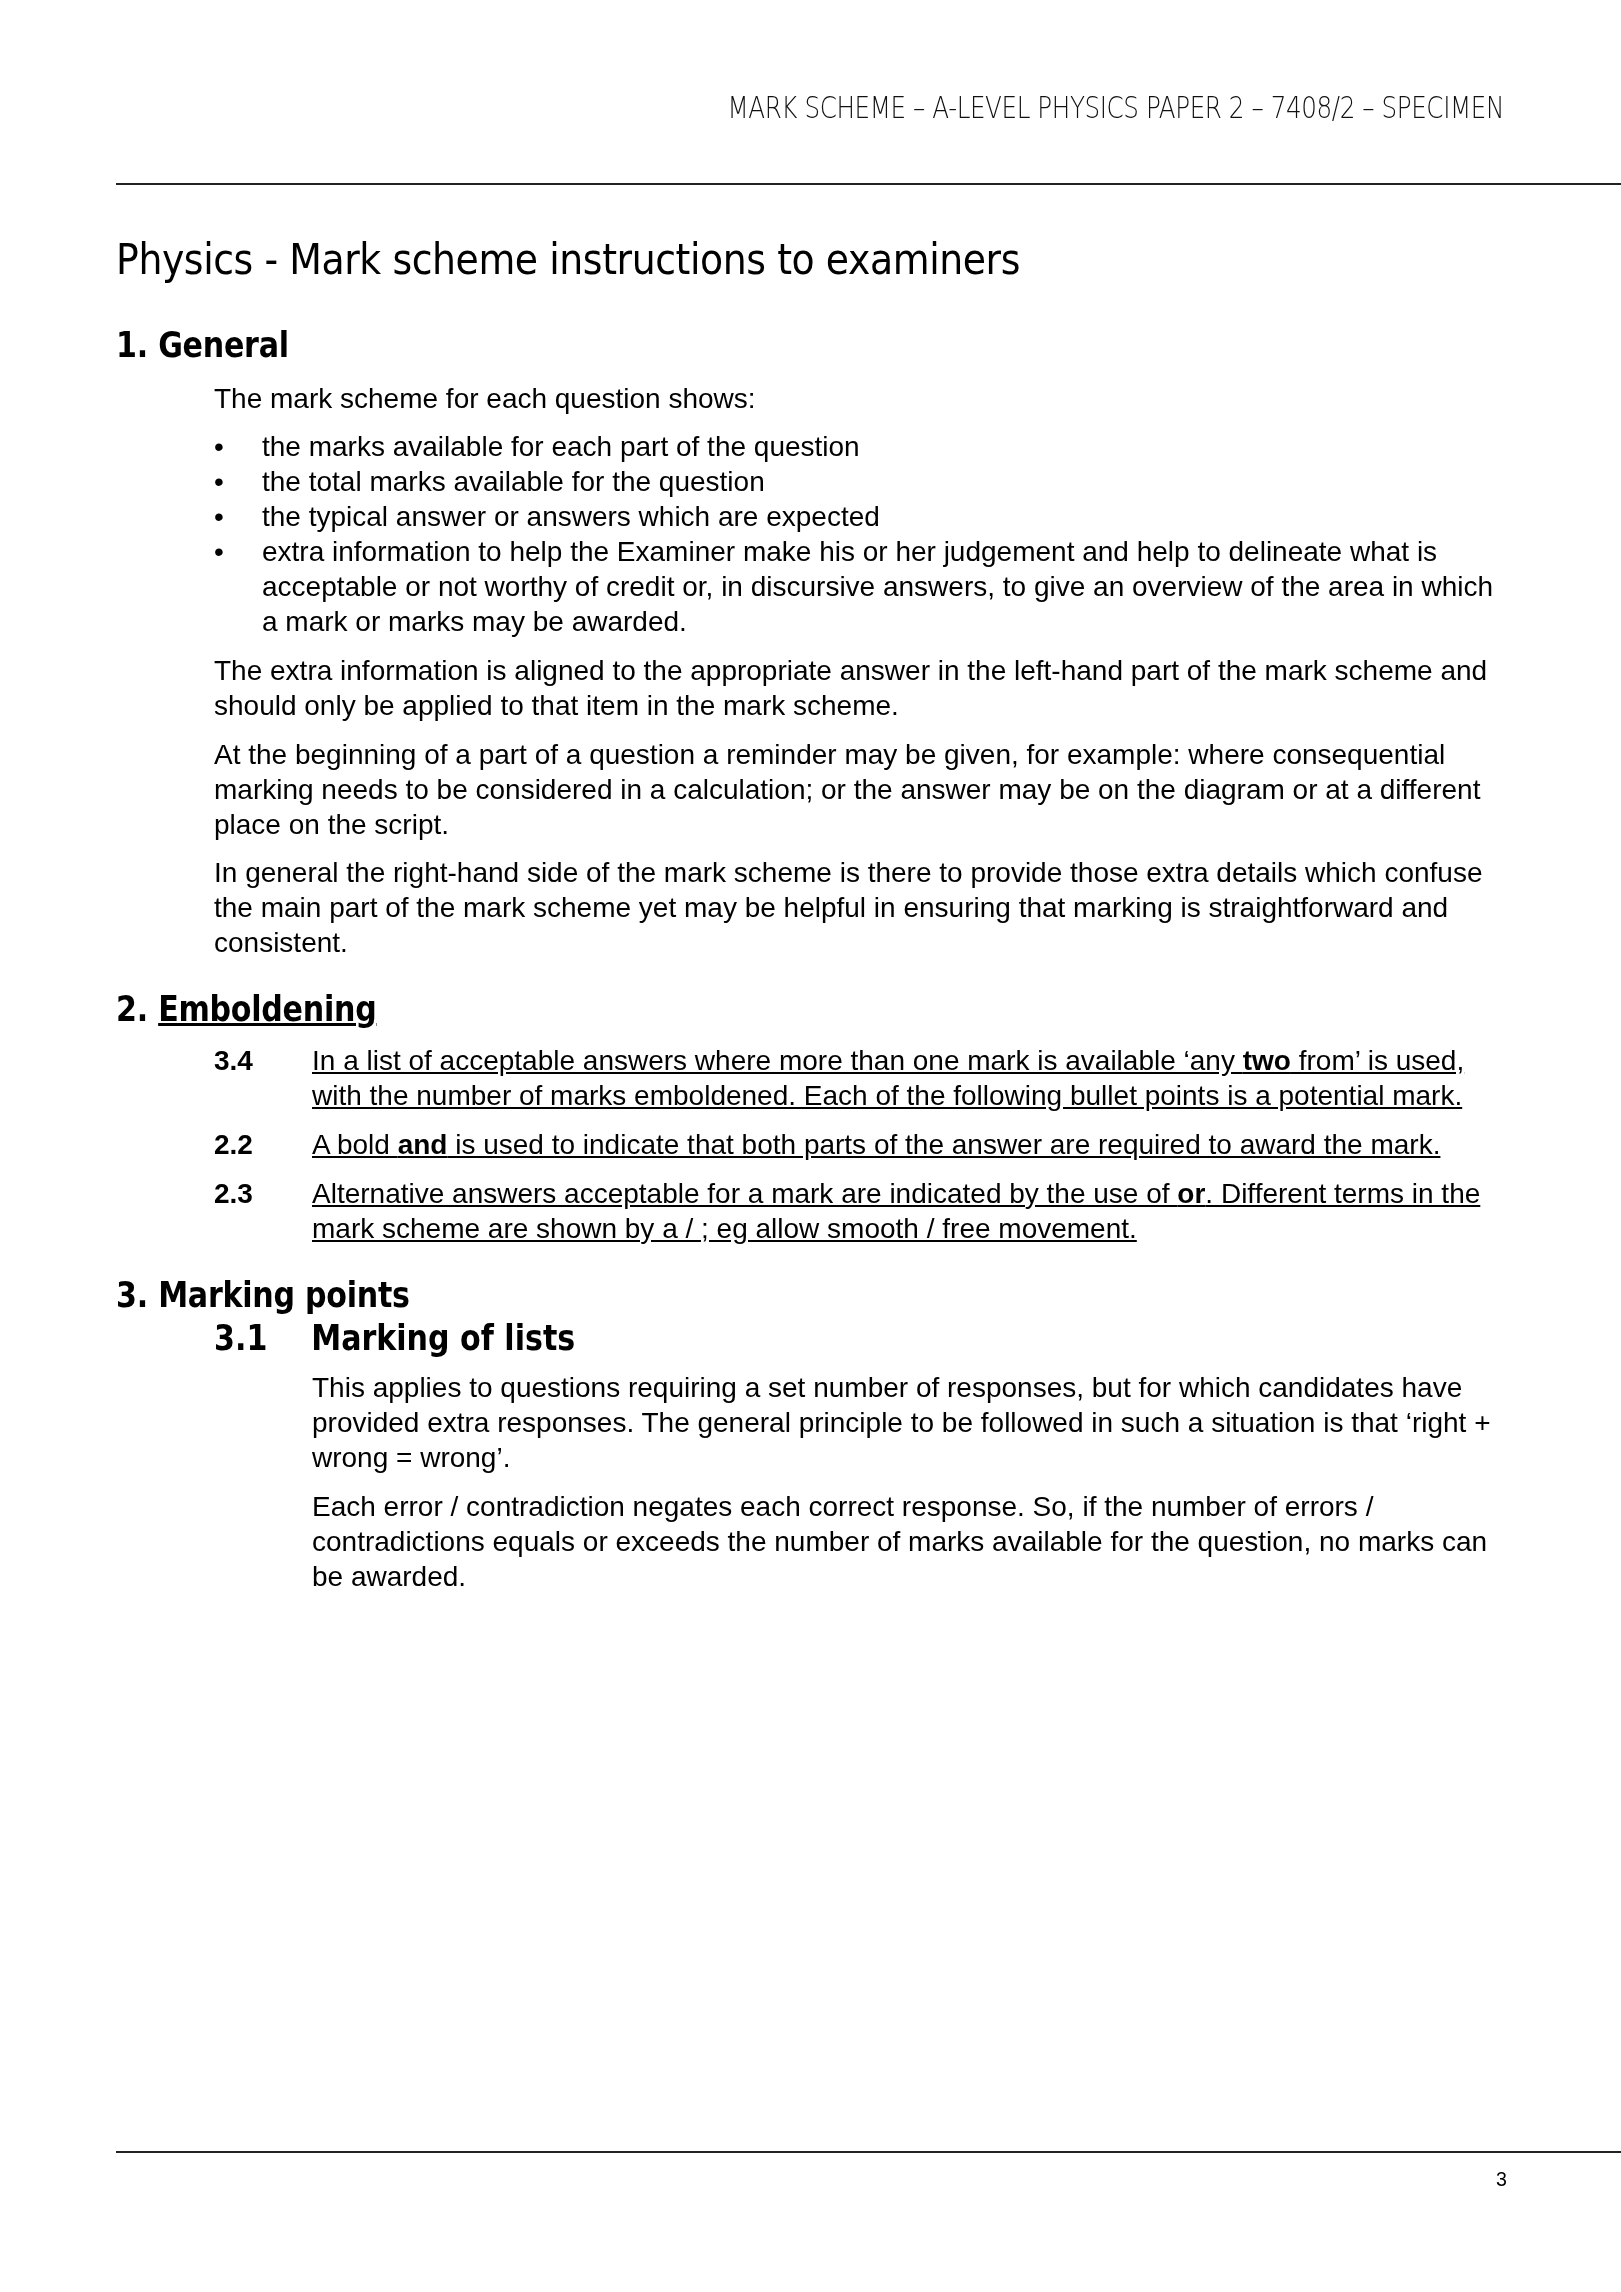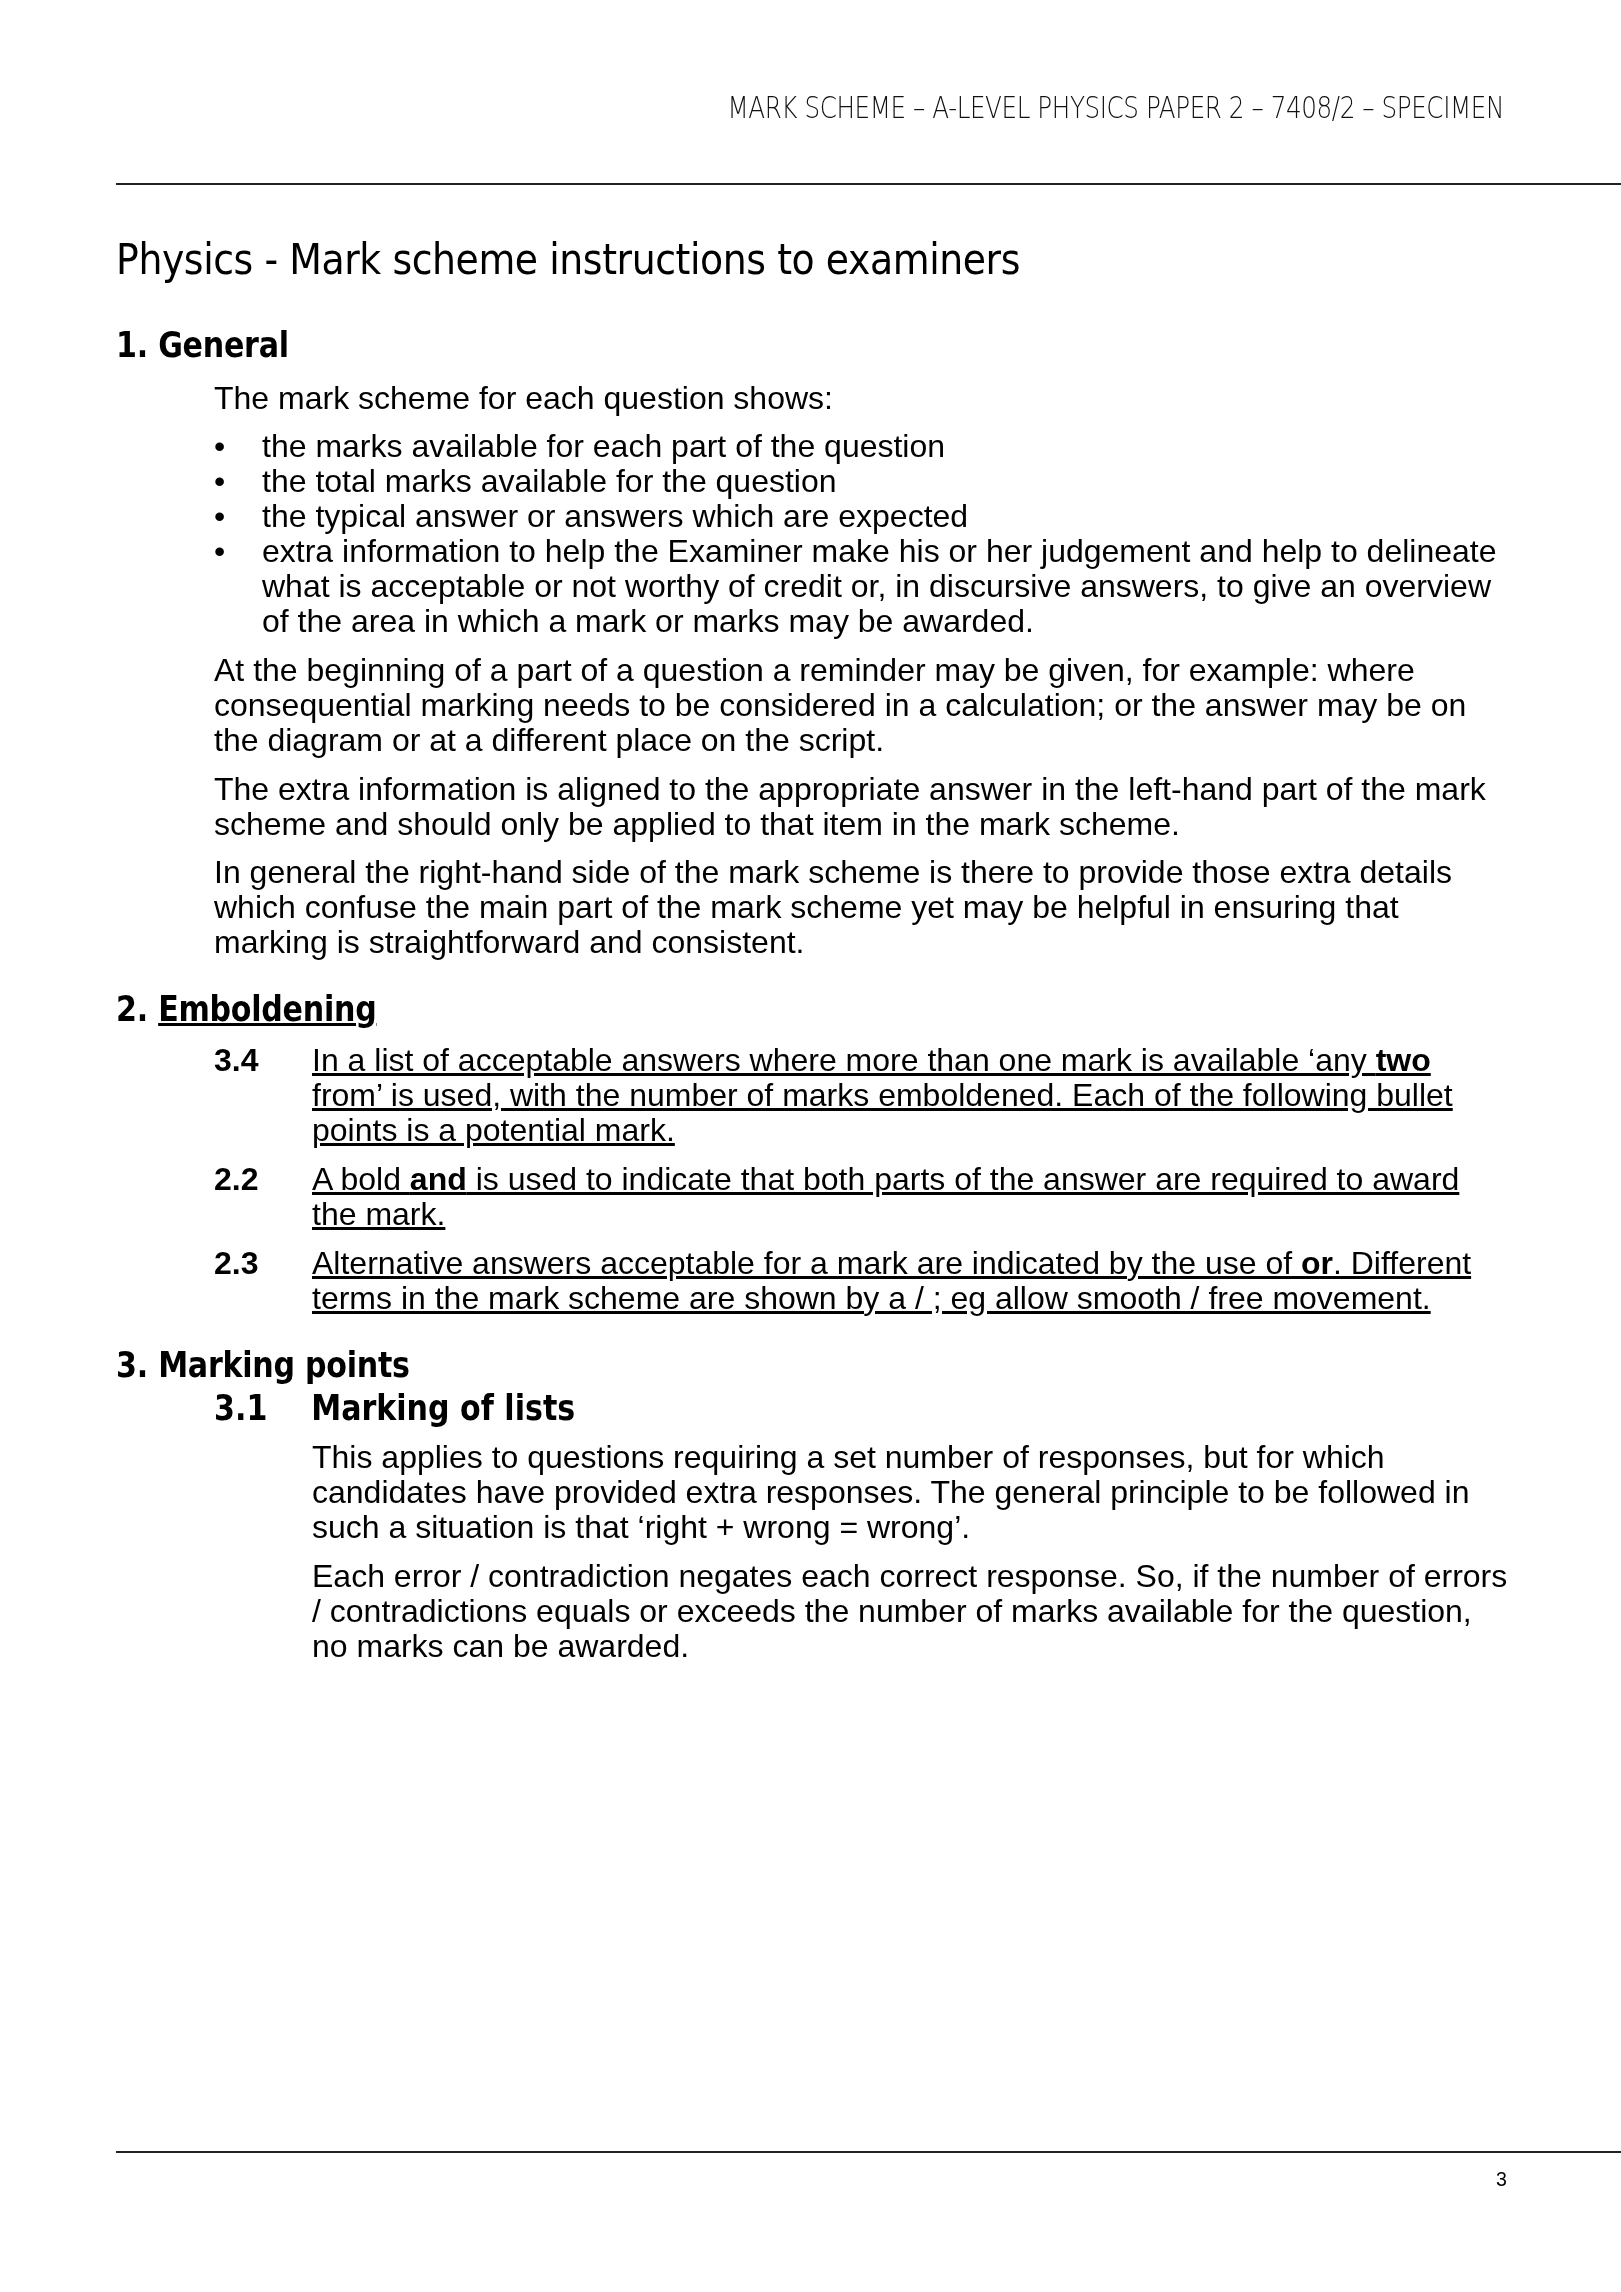--- a/index.html
+++ b/index.html
@@ -8,21 +8,21 @@
   .rule { position:absolute; left:116px; right:0; height:2px; background:#222; }
   .rule.top { top:183px; }
   .rule.bottom { top:2151px; }
   .page-number { position:absolute; top:2168px; left:1496px; font-family:"Liberation Sans", sans-serif; font-size:19.6px; }
   .content { position:absolute; left:116px; top:234px; width:1392px; }
   .title { font-family:"DejaVu Sans", sans-serif; font-size:43px; font-weight:400; margin:0; transform:scaleX(0.88); transform-origin:left center; white-space:nowrap; letter-spacing:-0.5px; }
   .h1 { font-family:"DejaVu Sans", sans-serif; font-size:35px; margin:0; transform:scaleX(0.86); transform-origin:left center; white-space:nowrap; letter-spacing:-0.3px; }
   .h1 .num { display:inline-block; width:49px; }
   .h2 { font-family:"DejaVu Sans", sans-serif; font-size:35px; margin:0 0 0 98px; transform:scaleX(0.86); transform-origin:left center; white-space:nowrap; }
   .h2 .num { display:inline-block; width:113px; }
-  .body-text { font-family:"Liberation Sans", sans-serif; font-size:32px; line-height:35px; }
+  .body-text { font-family:"Liberation Sans", sans-serif; font-size:28px; line-height:35px; }
   .indent1 { margin-left:98px; }
   .indent2 { margin-left:196px; }
   p { margin:0; }
   .gap { margin-top:13.7px; }
   ul.bullets { list-style:none; margin:13.7px 0 0 0; padding:0; }
   ul.bullets li { position:relative; padding-left:48px; }
   ul.bullets li .bullet { position:absolute; left:0; top:0; }
   .num-item { position:relative; padding-left:98px; margin-top:13.7px; }
   .num-item .n { position:absolute; left:0; top:0; font-weight:bold; }
   b { font-weight:bold; }
@@ -41,22 +41,22 @@
       <span class="num">1.</span><span>General</span>
     </h2>
     <div class="indent1 body-text" style="margin-top:15.7px;">
       <p>The mark scheme for each question shows:</p>
       <ul class="bullets">
         <li><span class="bullet">•</span><span>the marks available for each part of the question</span></li>
         <li><span class="bullet">•</span><span>the total marks available for the question</span></li>
         <li><span class="bullet">•</span><span>the typical answer or answers which are expected</span></li>
         <li><span class="bullet">•</span><span>extra information to help the Examiner make his or her judgement and help to delineate what is acceptable or not worthy of credit or, in discursive answers, to give an overview of the area in which a mark or marks may be awarded.</span></li>
       </ul>
+      <p class="gap">The extra information is aligned to the appropriate answer in the left-hand part of the mark scheme and should only be applied to that item in the mark scheme.</p>
       <p class="gap">At the beginning of a part of a question a reminder may be given, for example: where consequential marking needs to be considered in a calculation; or the answer may be on the diagram or at a different place on the script.</p>
-      <p class="gap">The extra information is aligned to the appropriate answer in the left-hand part of the mark scheme and should only be applied to that item in the mark scheme.</p>
       <p class="gap">In general the right-hand side of the mark scheme is there to provide those extra details which confuse the main part of the mark scheme yet may be helpful in ensuring that marking is straightforward and consistent.</p>
     </div>
   </section>
 
   <section style="margin-top:29px;text-decoration:underline;">
     <h2 class="h1">
       <span class="num">2.</span><span>Emboldening</span>
     </h2>
     <div class="indent1 body-text" style="margin-top:5.9px;">
       <div class="num-item">

